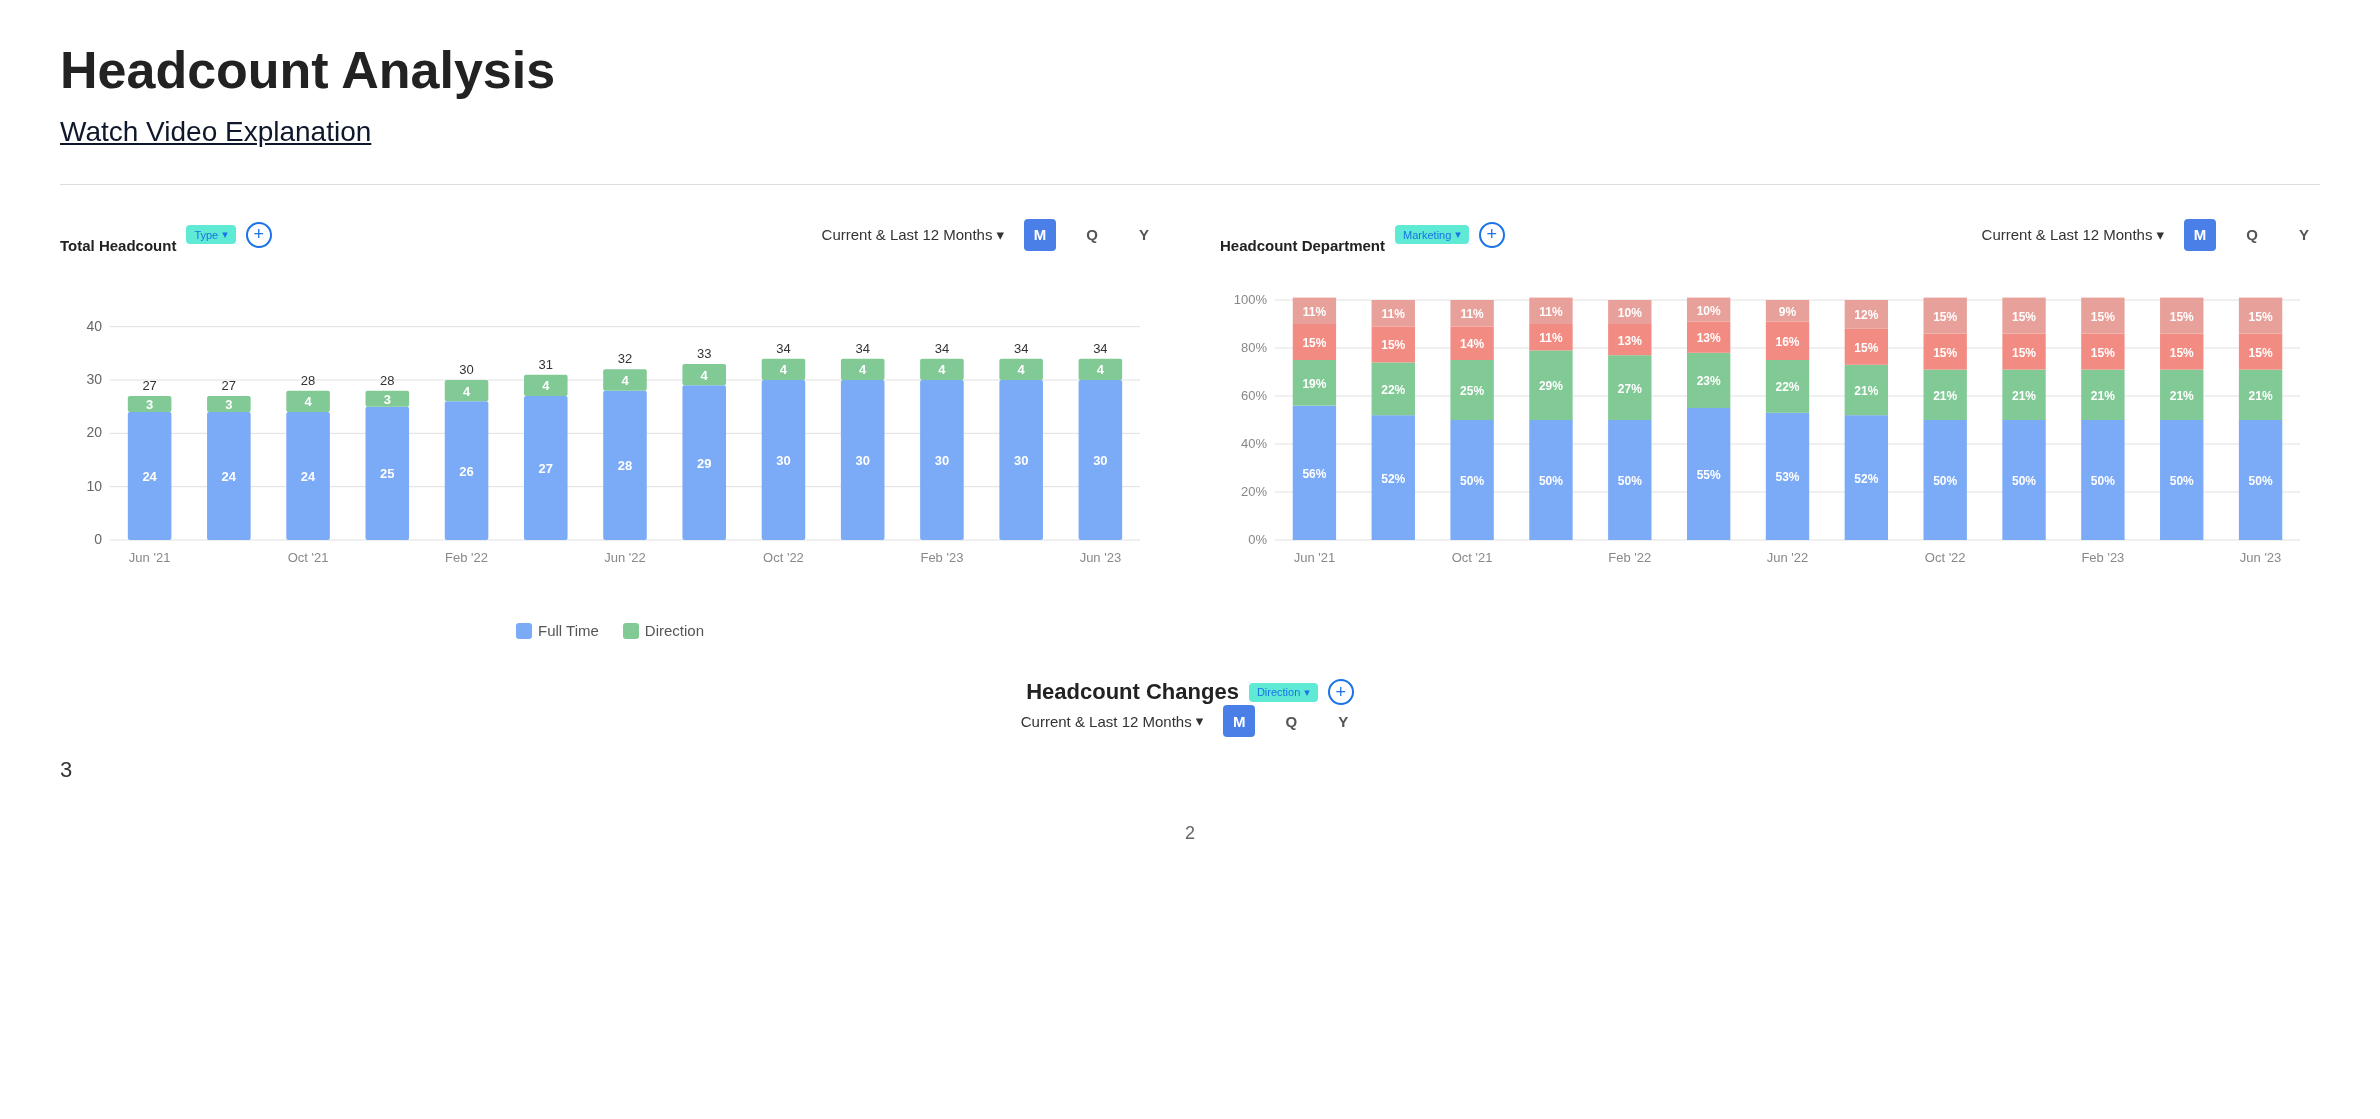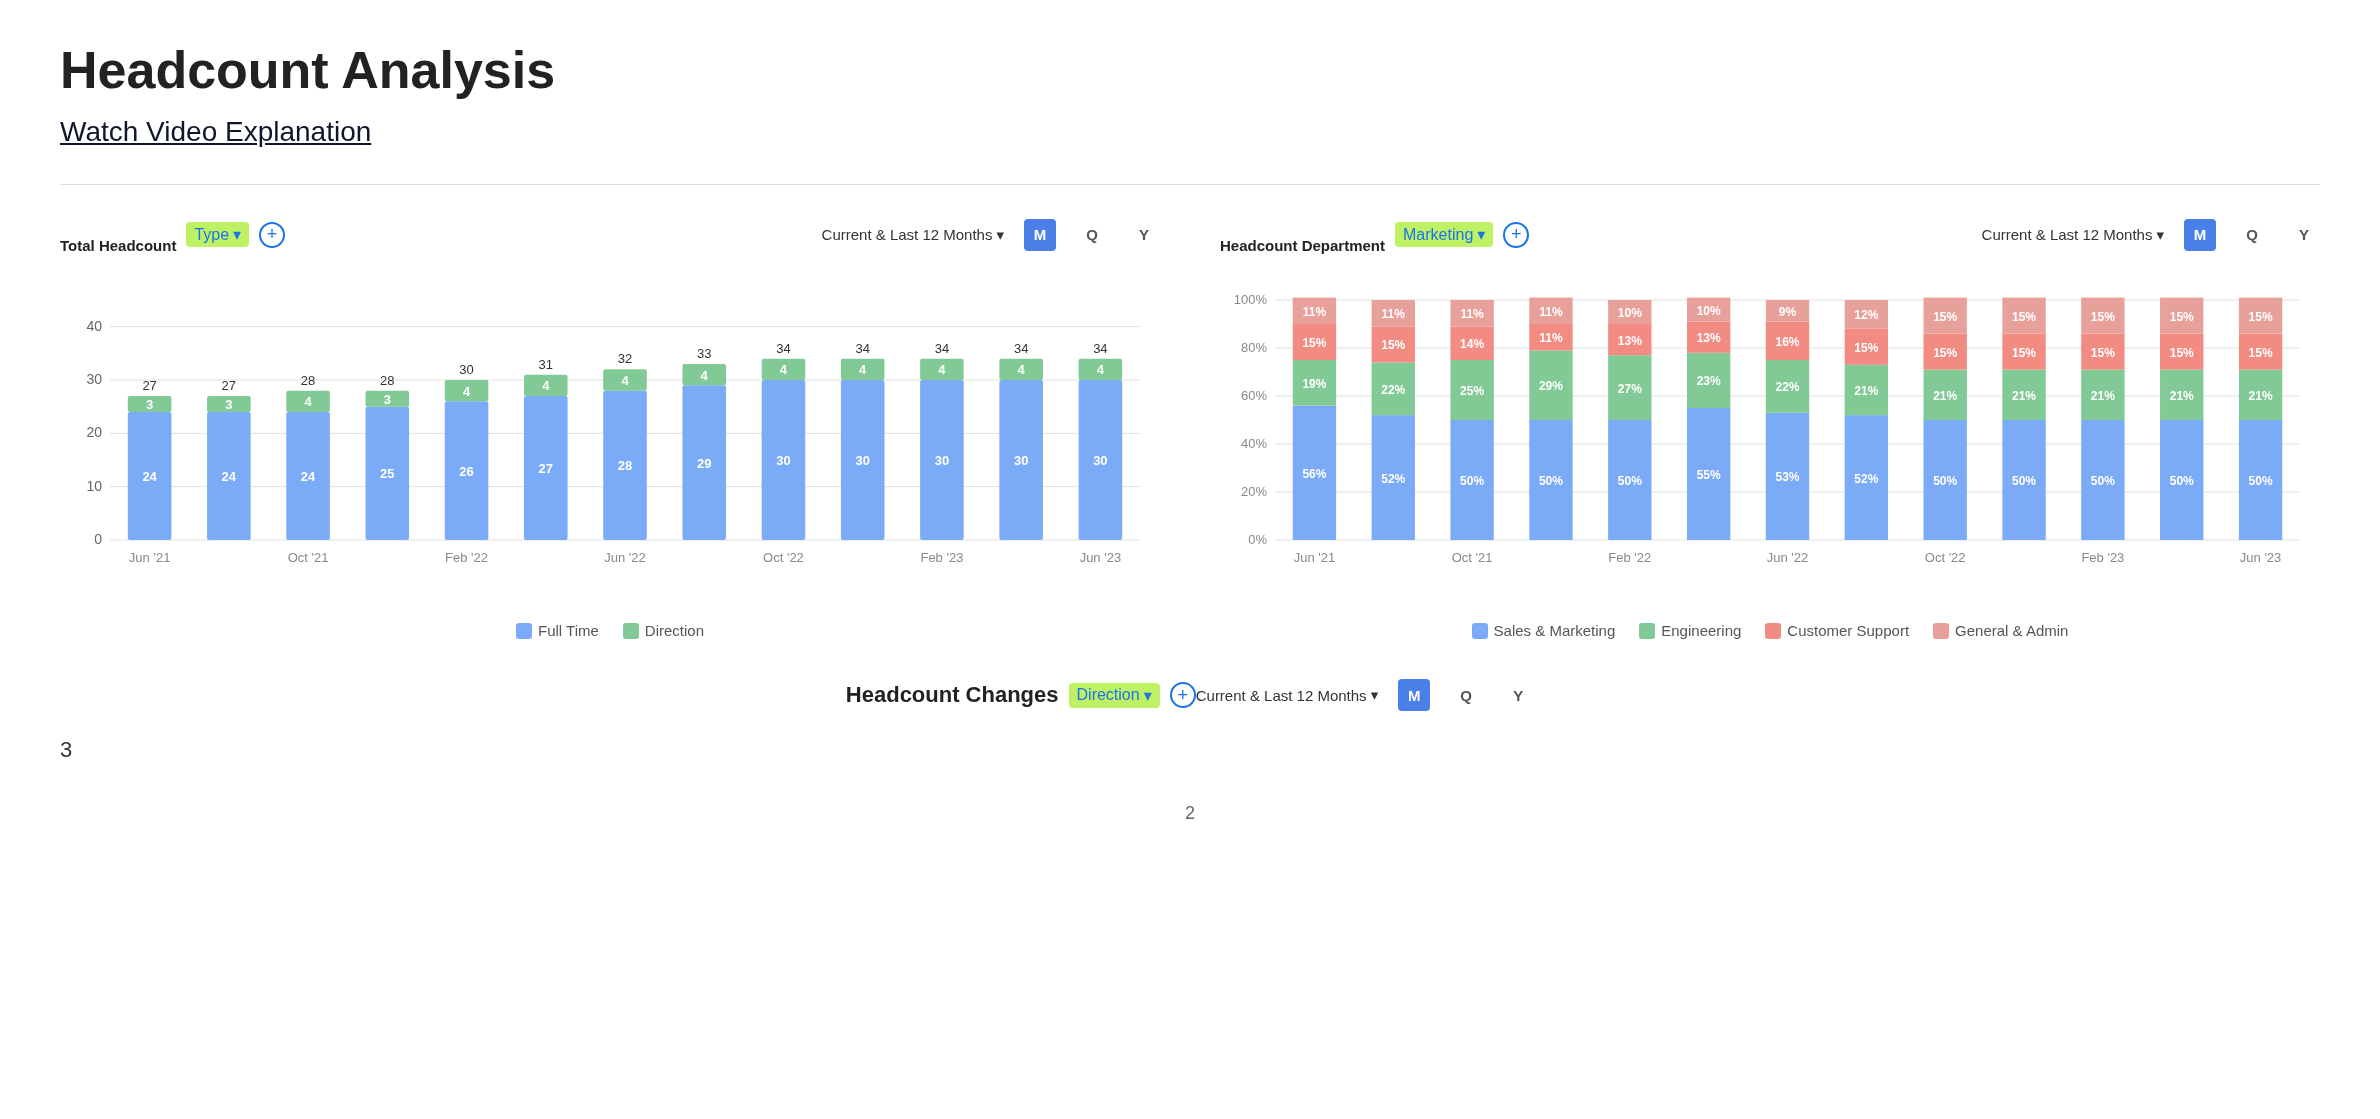--- a/index.html
+++ b/index.html
@@ -49,26 +49,26 @@
     }
     .chart-title {
       font-size: 15px;
       font-weight: 600;
       margin-top: 22px;
     }
     .filter-btn {
       display: inline-flex;
       align-items: center;
       gap: 4px;
-      background: #bef264;
+      background: #5eead4;
       color: #1a73e8;
       border: none;
       border-radius: 4px;
       padding: 3px 8px;
-      font-size: 16px;
+      font-size: 11px;
       cursor: pointer;
       font-weight: 500;
     }
     .add-btn {
       display: inline-flex;
       align-items: center;
       justify-content: center;
       width: 26px;
       height: 26px;
       border-radius: 50%;
@@ -132,22 +132,23 @@
       height: 16px;
       border-radius: 3px;
       display: inline-block;
     }
     .bottom-section {
       margin-top: 40px;
     }
     .section-header {
       display: flex;
       align-items: center;
-      justify-content: center;
-      margin-bottom: 26px;
+      justify-content: flex-end;
+      margin-bottom: 20px;
+      flex-direction: column;
     }
     .section-title-group {
       display: flex;
       align-items: center;
       gap: 10px;
     }
     .section-title {
       font-size: 22px;
       font-weight: 600;
     }
@@ -434,38 +435,20 @@
           <text x="1040.576923076923" y="215" text-anchor="middle" font-size="12" fill="#fff" font-weight="600">50%</text>
           <rect x="1018.8942307692307" y="99.6" width="43.36538461538461" height="50.4" fill="#81c995" rx="0"></rect>
           <text x="1040.576923076923" y="129.8" text-anchor="middle" font-size="12" fill="#fff" font-weight="600">21%</text>
           <rect x="1018.8942307692307" y="63.599999999999994" width="43.36538461538461" height="36" fill="#f28b82" rx="0"></rect>
           <text x="1040.576923076923" y="86.6" text-anchor="middle" font-size="12" fill="#fff" font-weight="600">15%</text>
           <rect x="1018.8942307692307" y="27.599999999999994" width="43.36538461538461" height="36" fill="#e8a09a" rx="0"></rect>
           <text x="1040.576923076923" y="50.599999999999994" text-anchor="middle" font-size="12" fill="#fff" font-weight="600">15%</text>
           <text x="1040.576923076923" y="292" text-anchor="middle" font-size="13" fill="#888">Jun '23</text>
         </svg>
     </div>
-    <div class="chart-legend">
-      <div class="legend-item">
-        <span class="legend-dot" style="background:#7baaf7"></span>
-        <span>Sales &amp; Marketing</span>
-      </div>
-      <div class="legend-item">
-        <span class="legend-dot" style="background:#81c995"></span>
-        <span>Engineering</span>
-      </div>
-      <div class="legend-item">
-        <span class="legend-dot" style="background:#f28b82"></span>
-        <span>Customer Support</span>
-      </div>
-      <div class="legend-item">
-        <span class="legend-dot" style="background:#e8a09a"></span>
-        <span>General &amp; Admin</span>
-      </div>
-    </div>
   </div>
 </div>
 
 
 <div class="bottom-section">
   <div class="section-header">
     <div class="section-title-group">
       <span class="section-title">Headcount Changes</span>
       <button class="filter-btn">
         <span>Direction</span>

